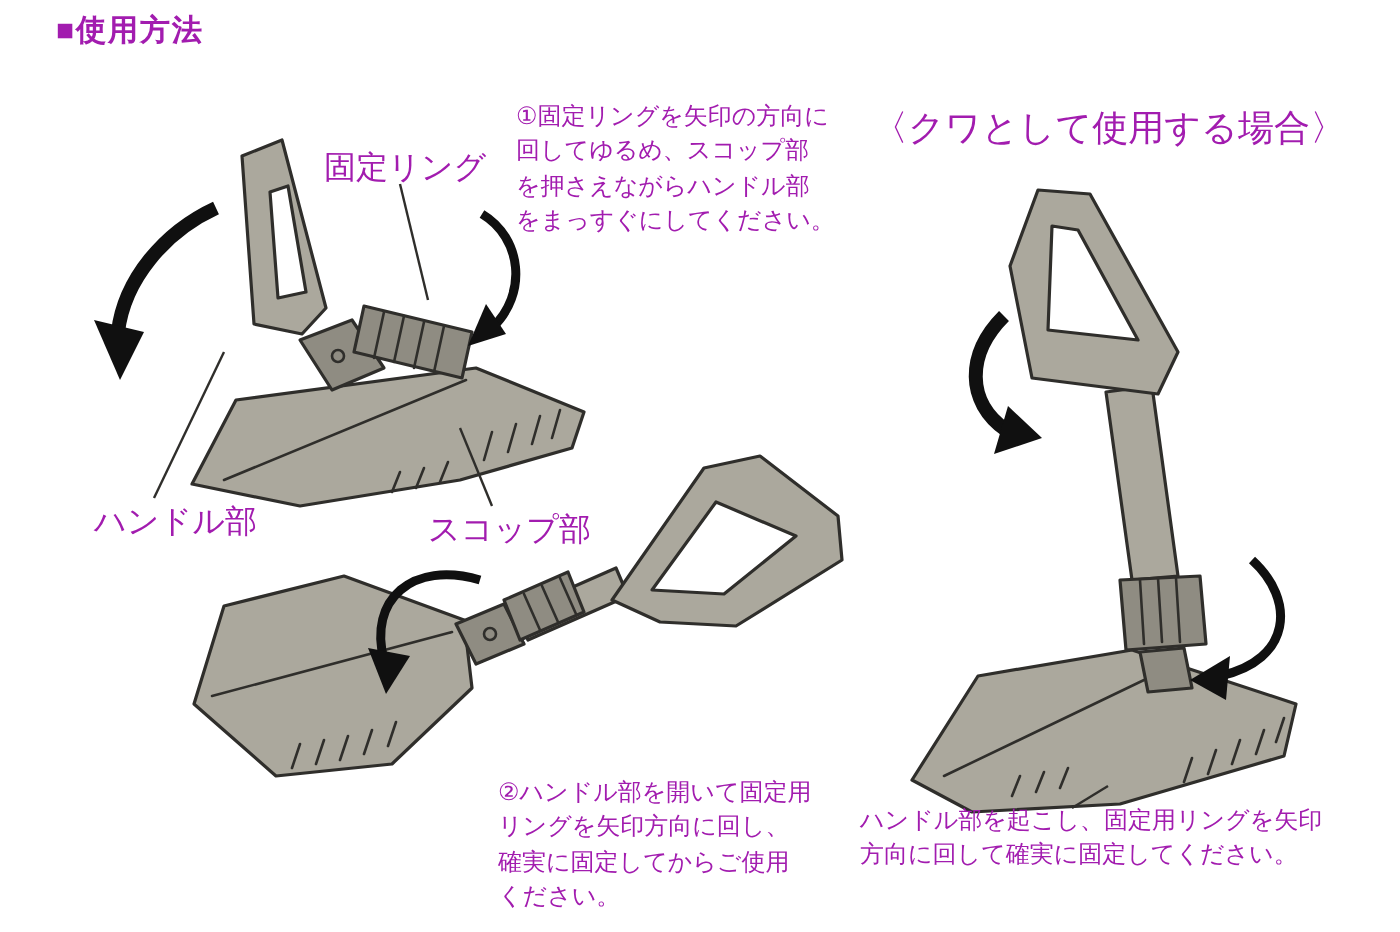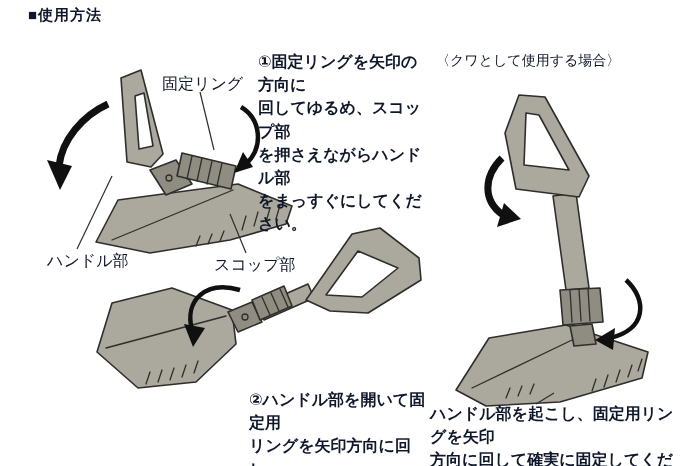--- a/index.html
+++ b/index.html
@@ -1,25 +1,25 @@
 <!DOCTYPE html>
 <html><head>
 <meta charset="utf-8">
 <style>
   html,body { margin:0; padding:0; background:#ffffff; }
   .page {
     position:relative; width:700px; height:466px; background:#ffffff;
-    font-family:"Liberation Sans","DejaVu Sans",sans-serif; color:#0f172a;
+    font-family:"Liberation Sans","DejaVu Sans",sans-serif; color:#a21caf;
     overflow:hidden;
   }
   .abs { position:absolute; z-index:2; }
   .title { font-size:15px; font-weight:bold; letter-spacing:1px; }
-  .step { font-size:16px; line-height:1.45; white-space:pre-line;font-weight:bold; }
+  .step { font-size:12px; line-height:1.45; white-space:pre-line; }
   .lbl  { font-size:16px; }
-  .heading { font-size:14px; }
+  .heading { font-size:18px; }
   svg.illos { position:absolute; left:0; top:0; z-index:1; }
   .body { fill:#aba89d; stroke:#2f2e2b; stroke-width:1.6; stroke-linejoin:round; }
   .dark { fill:#8f8c82; }
   .line { stroke:#2f2e2b; stroke-width:1.3; fill:none; stroke-linecap:round; }
   .arrow7 { stroke:#101010; stroke-width:7; fill:none; }
   .arrow4 { stroke:#101010; stroke-width:4.5; fill:none; }
   .arrowfill { fill:#101010; stroke:none; }
   .leader { stroke:#2f2e2b; stroke-width:1.2; fill:none; }
 </style>
 </head>

